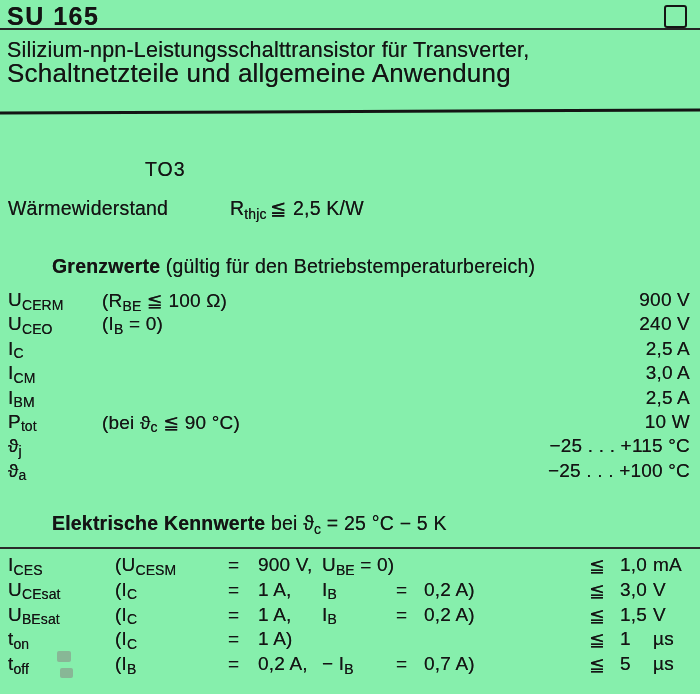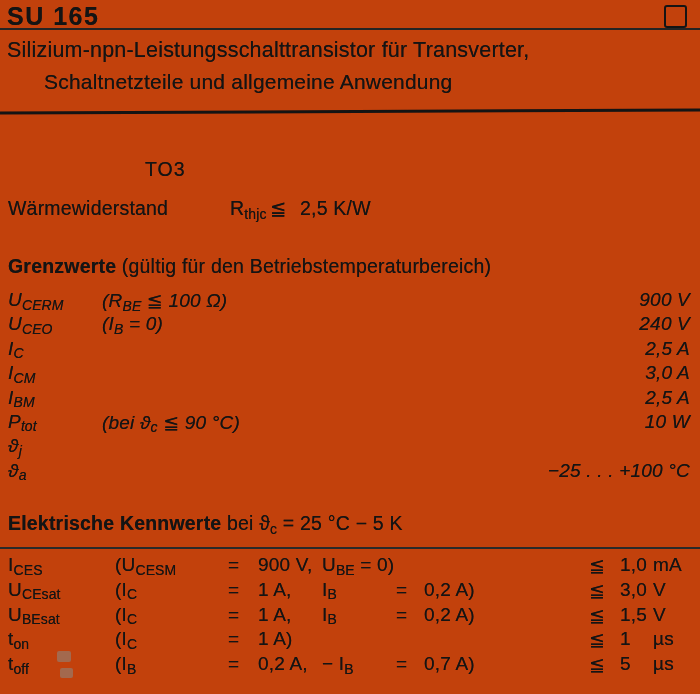--- a/index.html
+++ b/index.html
@@ -1,42 +1,42 @@
 <!DOCTYPE html>
 <html><head>
 <meta charset="utf-8">
 <style>
   html,body{margin:0;padding:0;background:#e9e8e4;}
   .page{
-    position:relative;width:700px;height:694px;background:#c2410c;
+    position:relative;width:700px;height:694px;background:#86efac;
     font-family:"Liberation Sans","DejaVu Sans",sans-serif;color:#141414;
     overflow:hidden;letter-spacing:0.2px;
     text-shadow:0 0 0.6px rgba(20,20,20,0.75);
   }
   .abs{position:absolute;}
   .title{left:7px;top:2px;font-size:25px;font-weight:bold;letter-spacing:1.5px;}
   .square{left:664px;top:5px;width:19px;height:19px;border:2.5px solid #141414;border-radius:3px;background:transparent;}
   .rule-thin{left:0;top:28px;width:700px;height:1.6px;background:#242424;}
   .subtitle1{left:7px;top:38px;font-size:21.5px;}
-  .subtitle2{left:7px;top:70px;font-size:21px;margin-left:37px;}
+  .subtitle2{left:7px;top:58px;font-size:26px;}
   .rule-thick{left:0;top:110px;width:700px;height:3.2px;background:#141414;transform:rotate(-0.25deg);}
   .bauform{left:0;top:158px;width:700px;height:24px;font-size:19.5px;}
   .bauform .lbl{position:absolute;left:8px;}
   .bauform .val{position:absolute;left:145px;letter-spacing:1px;}
   .thermal{left:0;top:197px;width:615px;height:24px;font-size:19.5px;}
   .thermal .lbl{position:absolute;left:8px;}
   .thermal .sym{position:absolute;left:230px;}
   .thermal .rel{position:absolute;left:270px;}
-  .thermal .val{position:absolute;left:300px;}
+  .thermal .val{position:absolute;left:293px;}
   .g-head{left:8px;top:255px;font-size:19.5px;}
   .k-head{left:8px;top:512px;font-size:19.5px;}
-  .head-bold{font-weight:bold;}
+  .head-bold{font-weight:bold;margin-left:44px;}
   .rule-thin2{left:0;top:547px;width:700px;height:1.5px;background:#2a2a2a;}
   .g-table{left:0;top:289px;width:700px;font-size:19px;}
-  .g-row{position:relative;height:24.4px;font-style:italic;}
+  .g-row{position:relative;height:24.4px;}
   .g-sym{position:absolute;left:8px;}
   .g-cond{position:absolute;left:102px;text-align:center;}
   .g-val{position:absolute;right:10px;text-align:right;}
   .k-table{left:0;top:554px;width:692px;font-size:19px;}
   .k-row{position:relative;height:24.8px;}
   .c-sym{position:absolute;left:8px;}
   .c-p1{position:absolute;left:115px;}
   .c-eq1{position:absolute;left:228px;}
   .c-v1{position:absolute;left:258px;}
   .c-p2{position:absolute;left:322px;}
@@ -105,20 +105,21 @@
       <span class="g-val">2,5 A</span>
     </div>
     <div class="g-row">
       <span class="g-sym"><span>P</span><span class="sub">tot</span></span>
       <span class="g-cond"><span>(bei ϑ</span><span class="sub">c</span><span> ≦ 90 °C)</span></span>
       <span class="g-val">10 W</span>
     </div>
     <div class="g-row">
       <span class="g-sym"><span>ϑ</span><span class="sub">j</span></span>
       <span class="g-cond"></span>
+      <span class="g-val">−25 . . . +115 °C</span>
     </div>
     <div class="g-row">
       <span class="g-sym"><span>ϑ</span><span class="sub">a</span></span>
       <span class="g-cond"></span>
       <span class="g-val">−25 . . . +100 °C</span>
     </div>
   </div>
 
   <div class="abs k-head">
     <span class="head-bold">Elektrische Kennwerte</span><span><span> bei ϑ</span><span class="sub">c</span><span> = 25 °C − 5 K</span></span>

